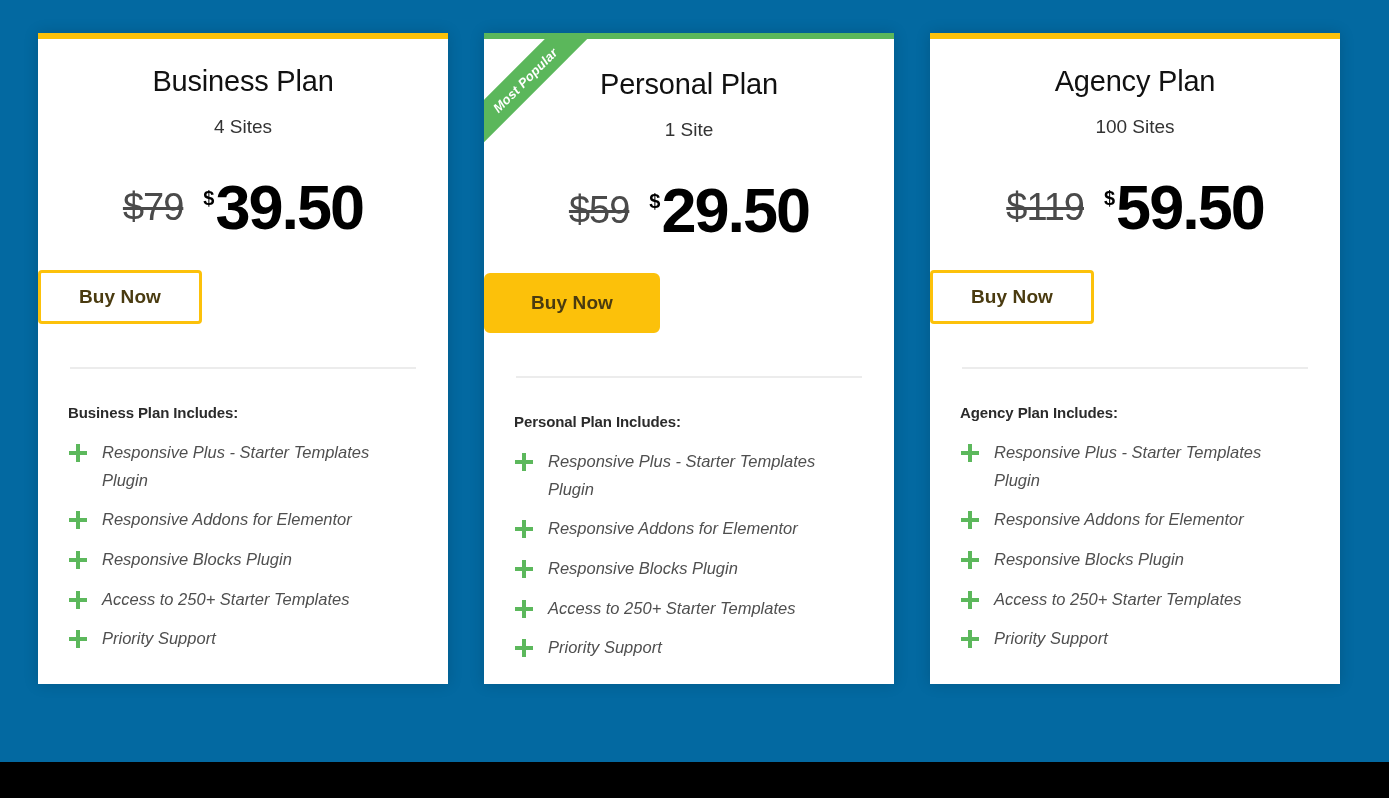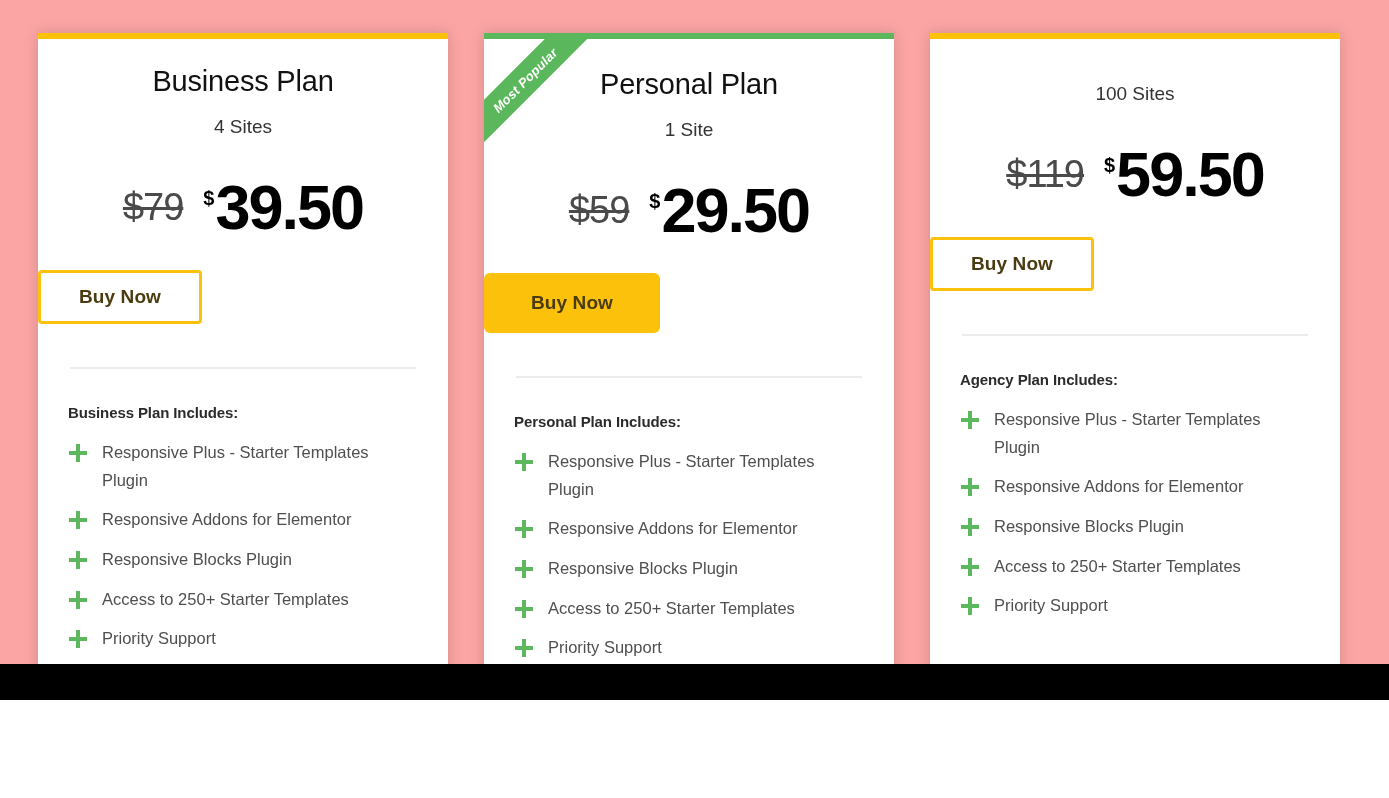--- a/index.html
+++ b/index.html
@@ -8,22 +8,22 @@
     width: 1389px;
     height: 798px;
     overflow: hidden;
     background: #ffffff;
     font-family: "Liberation Sans", sans-serif;
   }
 
   #page {
     position: relative;
     width: 1389px;
-    height: 700px;
-    background: #fca5a5;
+    height: 798px;
+    background: #0369a1;
   }
 
   
   .cards {
     position: absolute;
     top: 33px;
     left: 38px;
     width: 1303px;
     display: flex;
     gap: 36px;
@@ -169,21 +169,21 @@
   .features {
     padding: 0 30px;
     margin-top: 35px;
   }
   .features-title {
     font-size: 15px;
     font-weight: 700;
     color: #2b2b2b;
     letter-spacing: -0.1px;
   }
-  .feature-list { list-style: none; margin-top: 18px; }
+  .feature-list { list-style: none; margin-top: 18px; font-style: italic; }
   .feature-item {
     display: flex;
     align-items: flex-start;
     margin-bottom: 12px;
   }
   .plus-icon {
     flex: 0 0 auto;
     width: 20px;
     height: 20px;
     position: relative;
@@ -331,20 +331,21 @@
             <span class="feature-text">Priority Support</span>
           </li>
         </ul>
       </div>
     </div>
 
     <div class="card">
       <div class="card-topbar"></div>
 
       <div class="card-head">
+        <div class="plan-name">Agency Plan</div>
         <div class="plan-sites">100 Sites</div>
       </div>
 
       <div class="price-row">
         <span class="price-old">$119</span>
         <span class="price-new">
           <span class="price-cur">$</span>
           <span class="price-amt">59.50</span>
         </span>
       </div>

